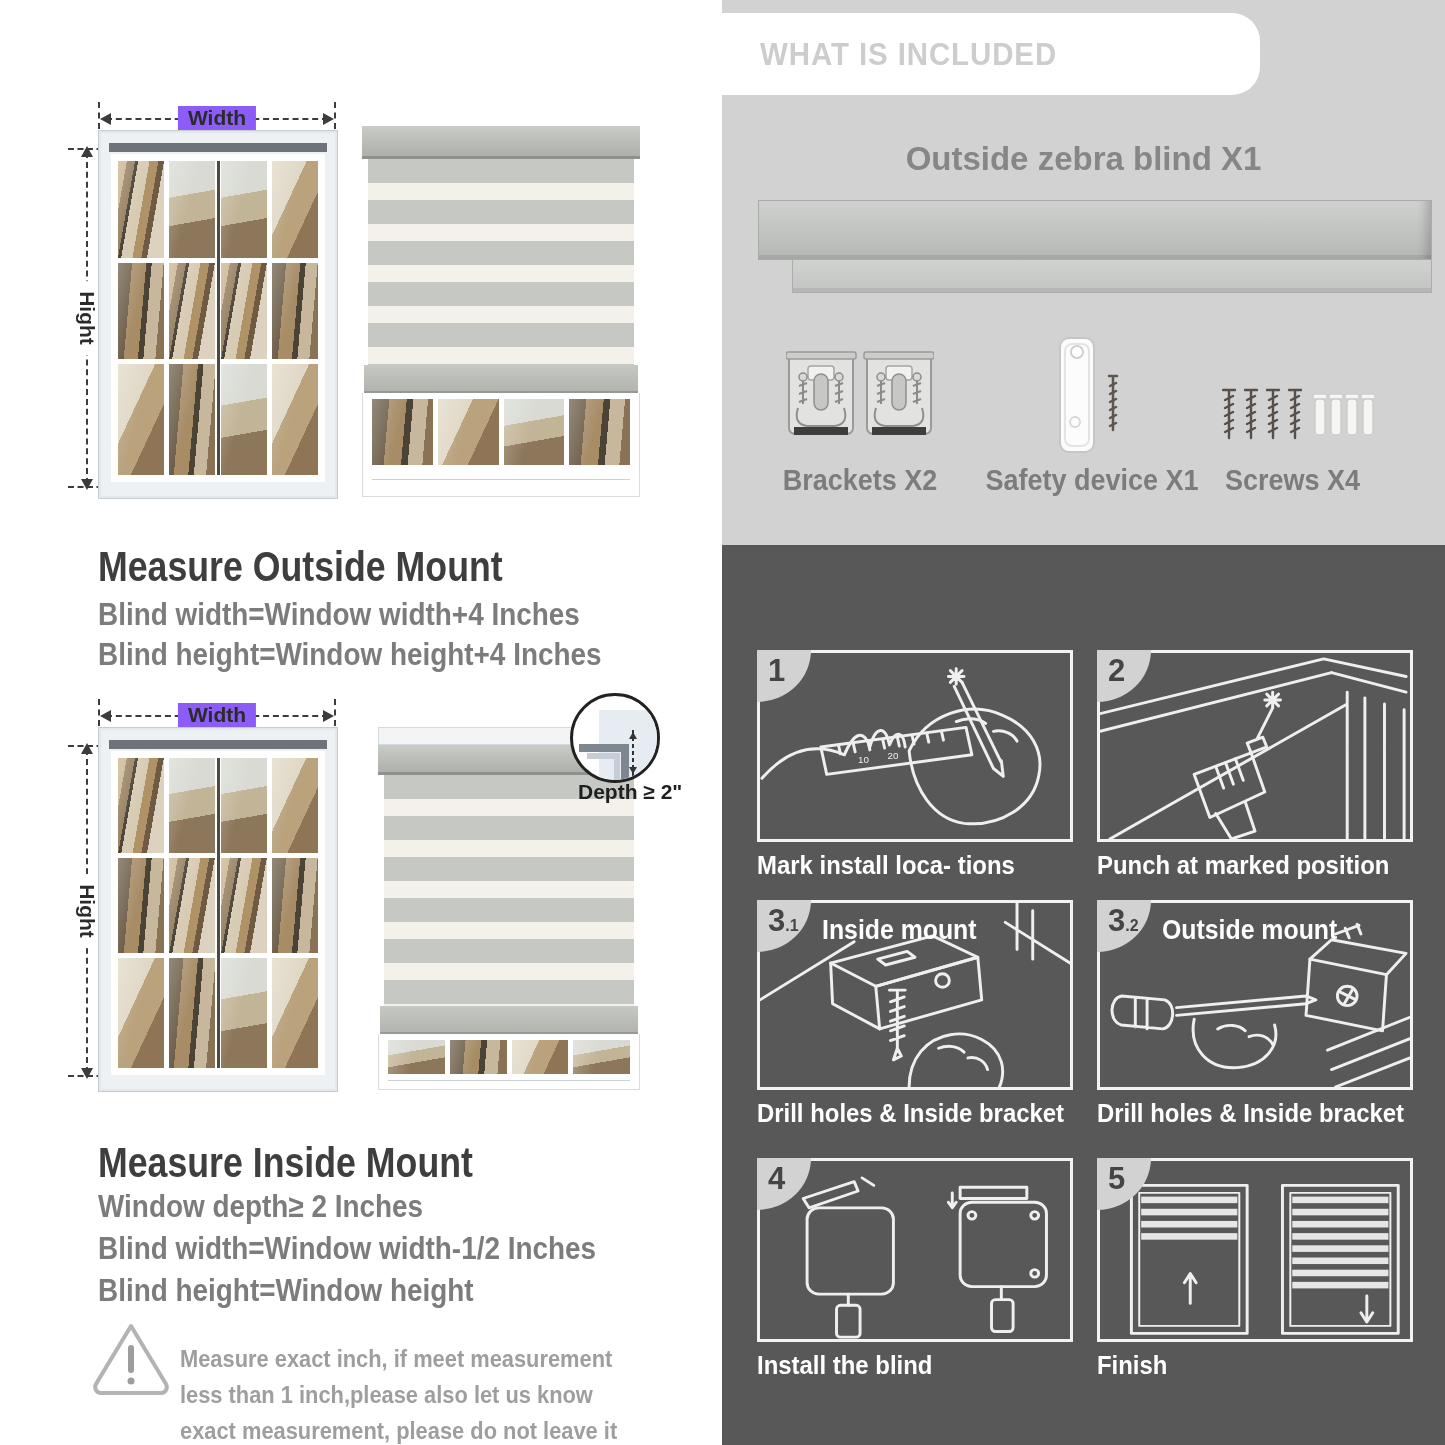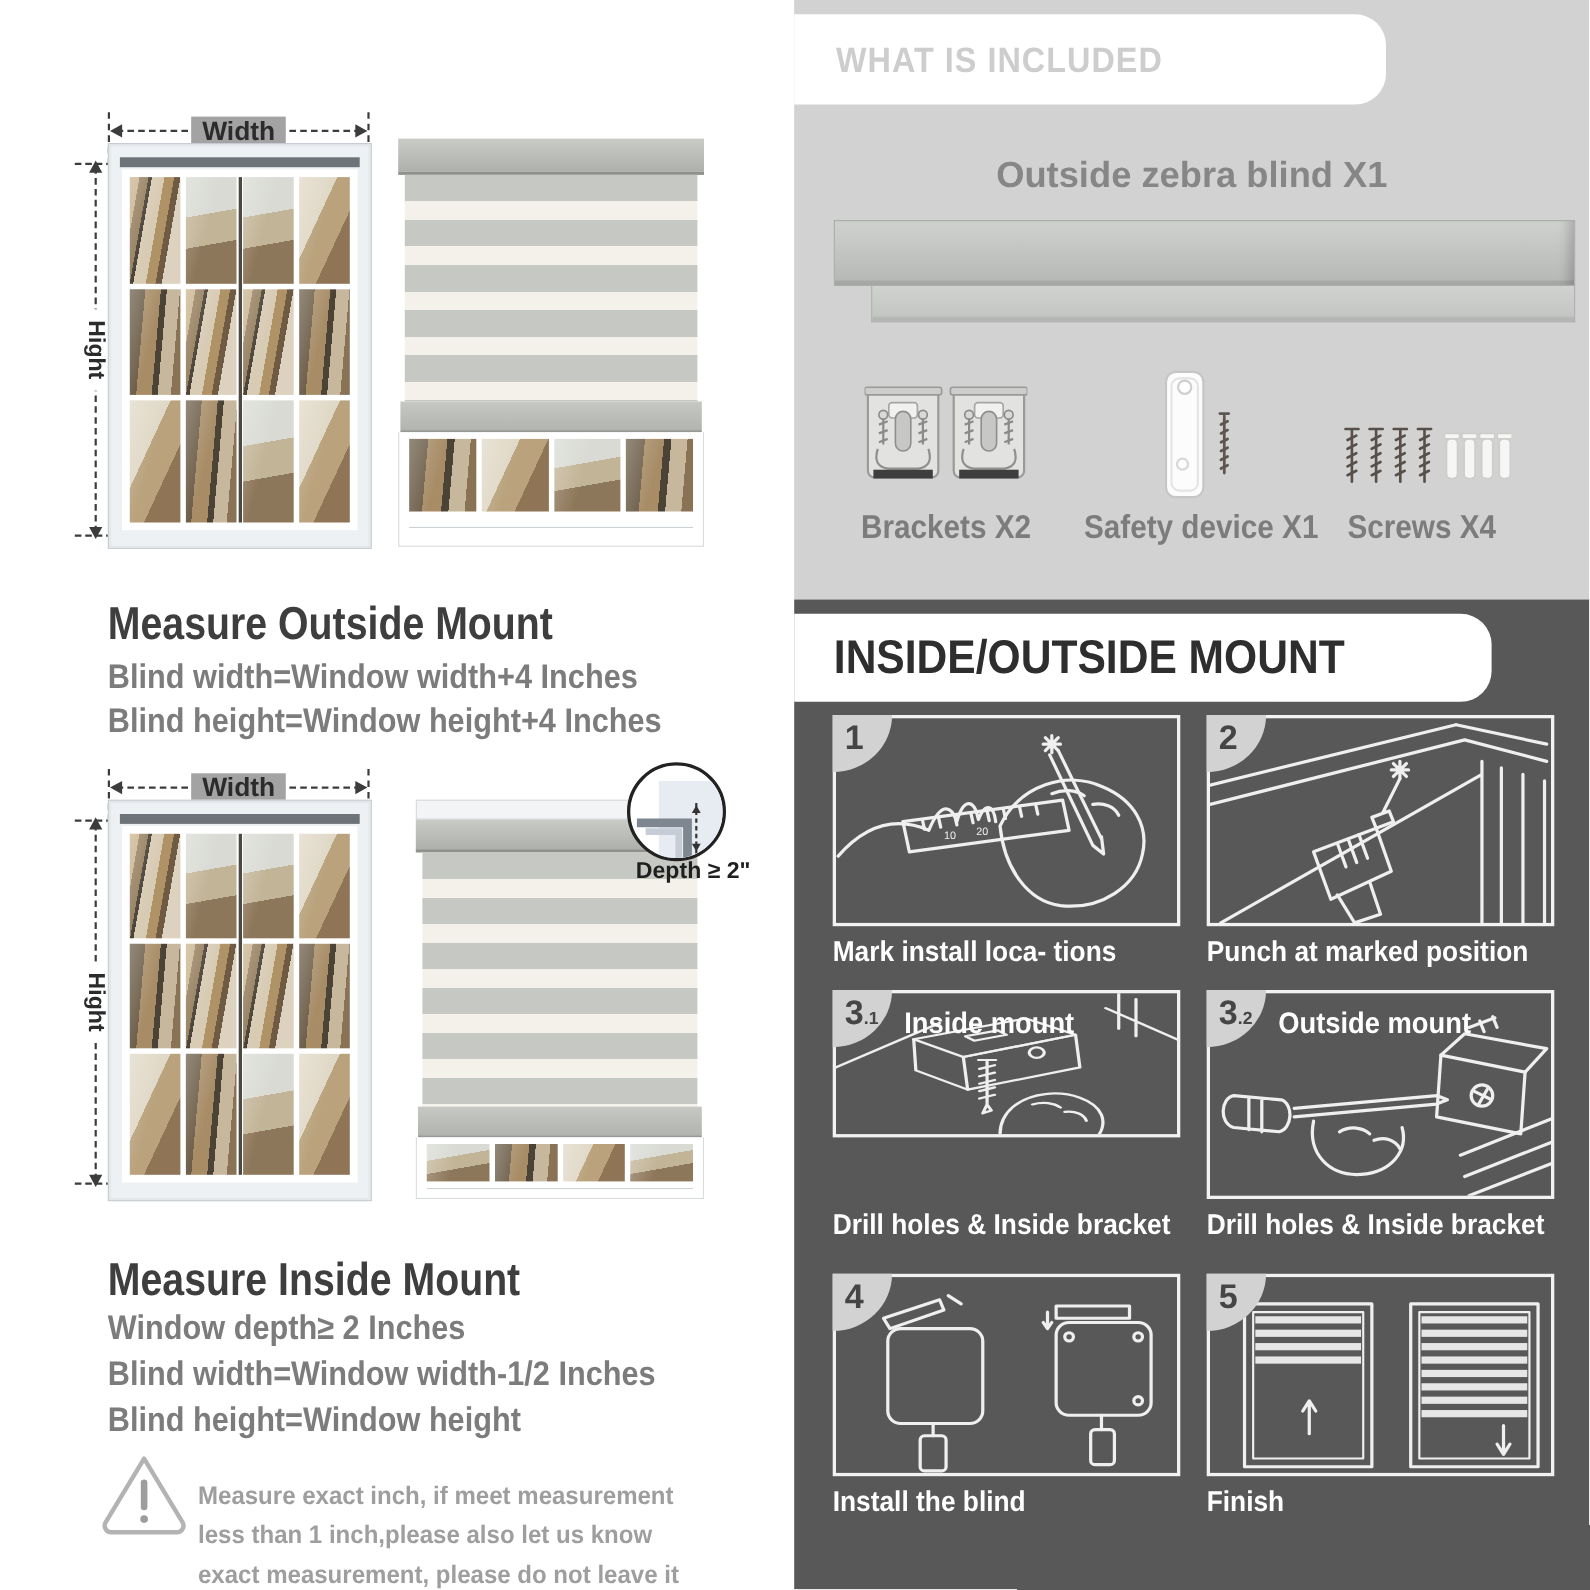--- a/index.html
+++ b/index.html
@@ -21,21 +21,21 @@
 
   
   .warrow{height:48px;}
   .warrow .wline{position:absolute;left:8px;right:8px;top:16px;border-top:2px dashed #3c3c3c;}
   .warrow .tick{position:absolute;top:0;height:48px;border-left:2px dashed #3c3c3c;}
   .warrow .tick.tl{left:0;}.warrow .tick.tr{right:0;}
   .ah{position:absolute;width:0;height:0;border:6px solid transparent;}
   .warrow .ah.l{left:2px;top:11px;border-left:none;border-right:11px solid #3c3c3c;}
   .warrow .ah.r{right:2px;top:11px;border-right:none;border-left:11px solid #3c3c3c;}
   .warrow .wlabel{position:absolute;left:50%;top:4px;transform:translateX(-50%);
-                  background:#a3a3a3;padding:0 10px;font-size:24px;font-weight:bold;color:#2b2b2b;}
+                  background:#8b5cf6;padding:0 10px;font-size:21px;font-weight:bold;color:#2b2b2b;}
   .harrow{width:26px;}
   .harrow .hline{position:absolute;top:6px;bottom:6px;left:12px;border-left:2px dashed #3c3c3c;}
   .harrow .ah.u{top:0;left:7px;border-top:none;border-bottom:11px solid #3c3c3c;}
   .harrow .ah.d{bottom:0;left:7px;border-bottom:none;border-top:11px solid #3c3c3c;}
   .harrow .htick{position:absolute;left:-6px;width:44px;border-top:2px dashed #3c3c3c;}
   .harrow .htick.t{top:2px;}.harrow .htick.b{bottom:2px;}
   .harrow .hlabel{position:absolute;top:50%;left:13px;transform:translate(-50%,-50%) rotate(90deg);
                   background:#fff;padding:0 10px;font-size:21px;font-weight:bold;color:#2b2b2b;}
 
   
@@ -358,23 +358,20 @@
         </g>
     </g>
   </svg>
 
   <div class="abs item-label" style="left:745px;width:230px;">Brackets X2</div>
   <div class="abs item-label" style="left:962px;width:260px;">Safety device X1</div>
   <div class="abs item-label" style="left:1200px;width:185px;">Screws X4</div>
 
   <div class="abs panel-dark"></div>
 
-  <div class="abs mount-header">
-    <span class="cond" style="transform:scaleX(.9);">INSIDE/OUTSIDE MOUNT</span>
-  </div>
 
   <div class="abs step" style="left:757px;top:650px;width:316px;height:192px;">
     <svg class="art" viewBox="0 0 316 190" preserveAspectRatio="none">
       <g stroke="#efefef" stroke-width="3" fill="none" stroke-linecap="round" stroke-linejoin="round">
         <path d="M2,128 C30,96 58,92 86,104 C96,80 106,78 112,96 C118,74 128,74 132,94 C138,78 146,80 148,96"></path>
         <path d="M62,96 L210,76 L216,104 L68,124 Z"></path>
         <path d="M80,94 l2,9 M95,92 l2,9 M110,90 l2,9 M125,88 l2,9 M140,86 l2,9 M155,84 l2,9 M170,82 l2,9 M185,80 l2,9"></path>
         <path d="M198,34 L238,118 M206,30 L246,112 M238,118 L248,126 L246,110"></path>
         <path d="M192,24 h16 M200,16 v16 M194,18 l12,12 M206,18 l-12,12"></path>
         <path d="M152,100 C170,62 214,48 248,64 C276,76 290,100 284,126 C278,156 246,178 208,174 C178,170 156,140 152,100 Z"></path>
@@ -398,21 +395,21 @@
         <path d="M118,116 l8,22 M128,112 l8,22 M138,108 l8,22"></path>
         <path d="M118,164 L134,190 L158,182 L148,152"></path>
         <path d="M154,102 L150,92 L166,86 L170,96 Z M160,88 L176,56"></path>
         <path d="M168,48 h16 M176,40 v16 M170,42 l12,12 M182,42 l-12,12"></path>
       </g>
     </svg>
     <div class="badge"><span>2</span><span class="bsub"></span></div>
   </div>
   <div class="abs caption" style="left:1097px;top:850px;">Punch at  marked position</div>
 
-  <div class="abs step" style="left:757px;top:900px;width:316px;height:134px;">
+  <div class="abs step" style="left:757px;top:900px;width:316px;height:190px;">
     <svg class="art" viewBox="0 0 316 190" preserveAspectRatio="none">
       <g stroke="#efefef" stroke-width="3" fill="none" stroke-linecap="round" stroke-linejoin="round">
         <path d="M0,100 L96,40 M250,20 L316,62 M262,0 V48 M278,8 V58"></path>
         <path d="M72,62 L176,34 L222,56 L118,86 Z"></path>
         <path d="M118,86 L222,56 L226,100 L122,130 Z"></path>
         <path d="M72,62 L74,104 L122,130"></path>
         <path d="M120,58 L150,50 L158,56 L128,64 Z"></path>
         <circle cx="186" cy="80" r="7"></circle>
         <path d="M132,90 h16 M140,92 V150 M133,102 l14,-5 M133,112 l14,-5 M133,122 l14,-5 M133,132 l14,-5 M133,142 l14,-5 M140,150 l-4,12 8,-4 Z"></path>
         <path d="M152,190 C152,160 170,140 194,136 C216,132 240,144 246,164 C250,178 244,190 244,190"></path>

